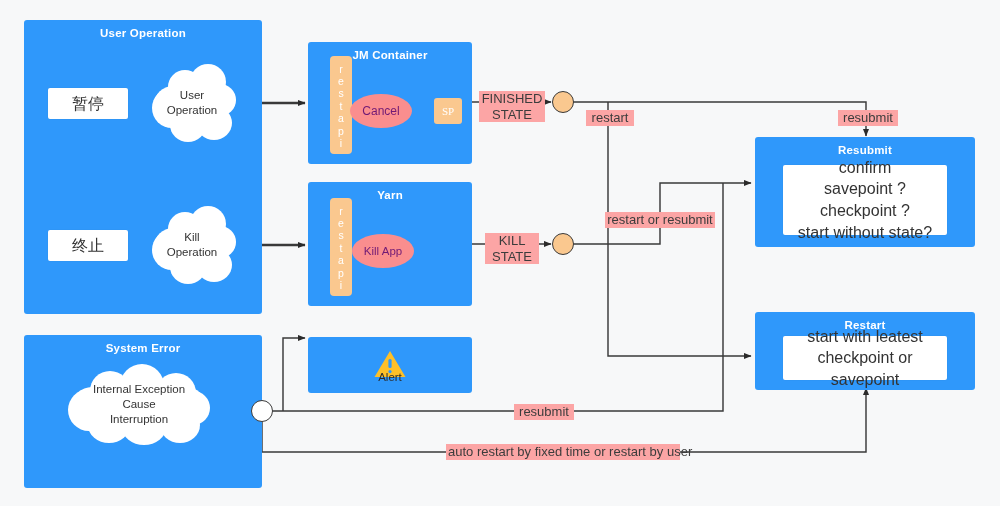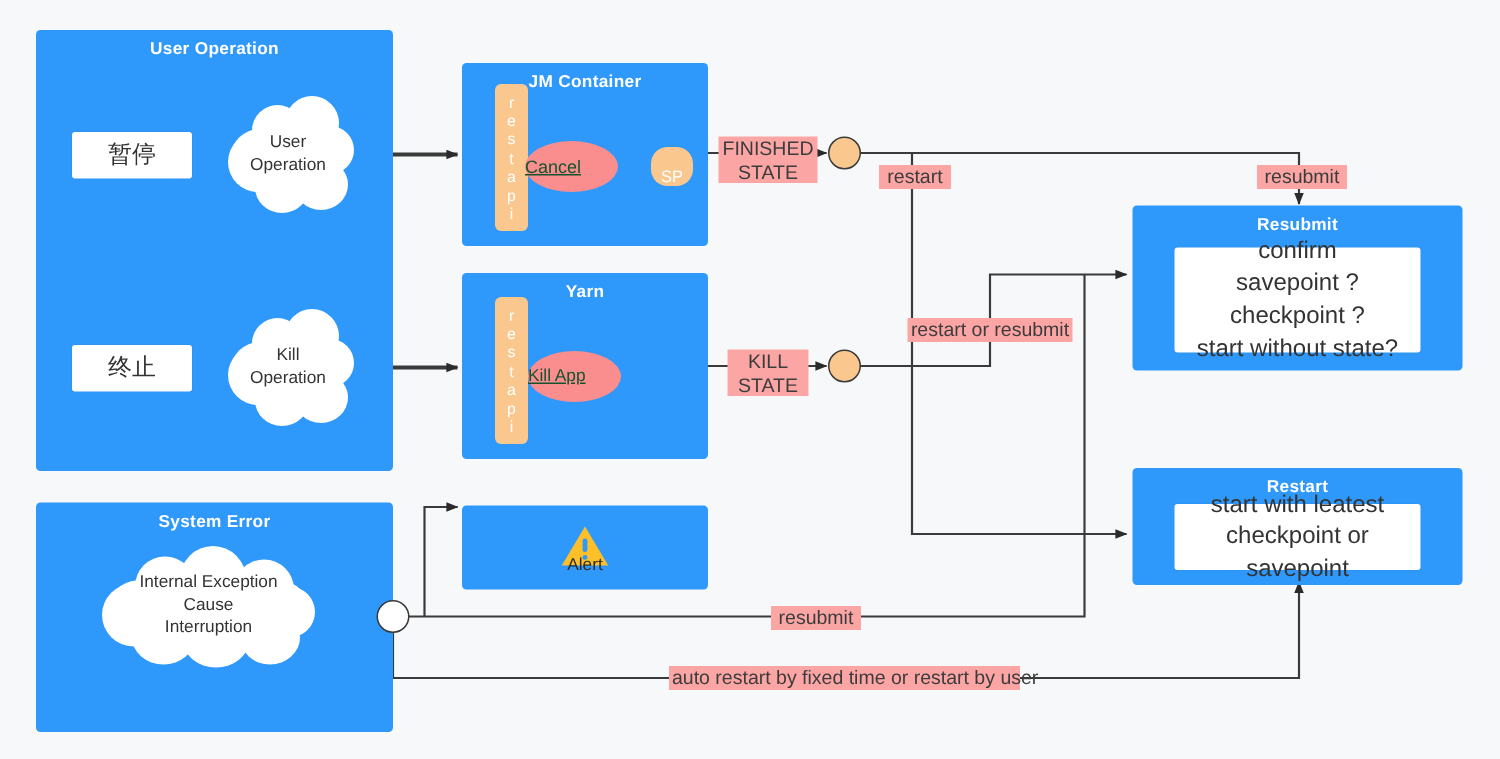--- a/index.html
+++ b/index.html
@@ -37,27 +37,27 @@
   .restapi{
     position:absolute;background:#fac88f;border-radius:4px;
     display:flex;flex-direction:column;align-items:center;
     justify-content:center;color:#fff;font-size:10.5px;line-height:1.18;
     padding-top:2px;
   }
   .restapi span{display:block;}
 
   .ellipse{
     position:absolute;background:#fa8e8e;border-radius:50%;
-    display:flex;align-items:center;justify-content:flex-start;
-    color:#14532d;font-size:12px;text-decoration:underline;
+    display:flex;align-items:center;justify-content:center;
+    color:#701a75;font-size:12px;
   }
   .spbox{
-    position:absolute;background:#fac88f;border-radius:11px;
-    display:flex;align-items:flex-end;justify-content:center;
-    color:#ffffff;font-size:11px;
+    position:absolute;background:#fac88f;border-radius:3px;
+    display:flex;align-items:center;justify-content:center;
+    color:#ffffff;font-size:11px;font-family:Liberation Serif, serif;
   }
 
   .edge-lbl{
     position:absolute;background:#fca5a5;color:#3c3c3c;
     font-size:13px;line-height:1.2;text-align:center;
     padding:0 2px;white-space:pre;
   }
 
   .alert-wrap{position:absolute;left:0;right:0;top:12px;text-align:center;}
   .alert-txt{

